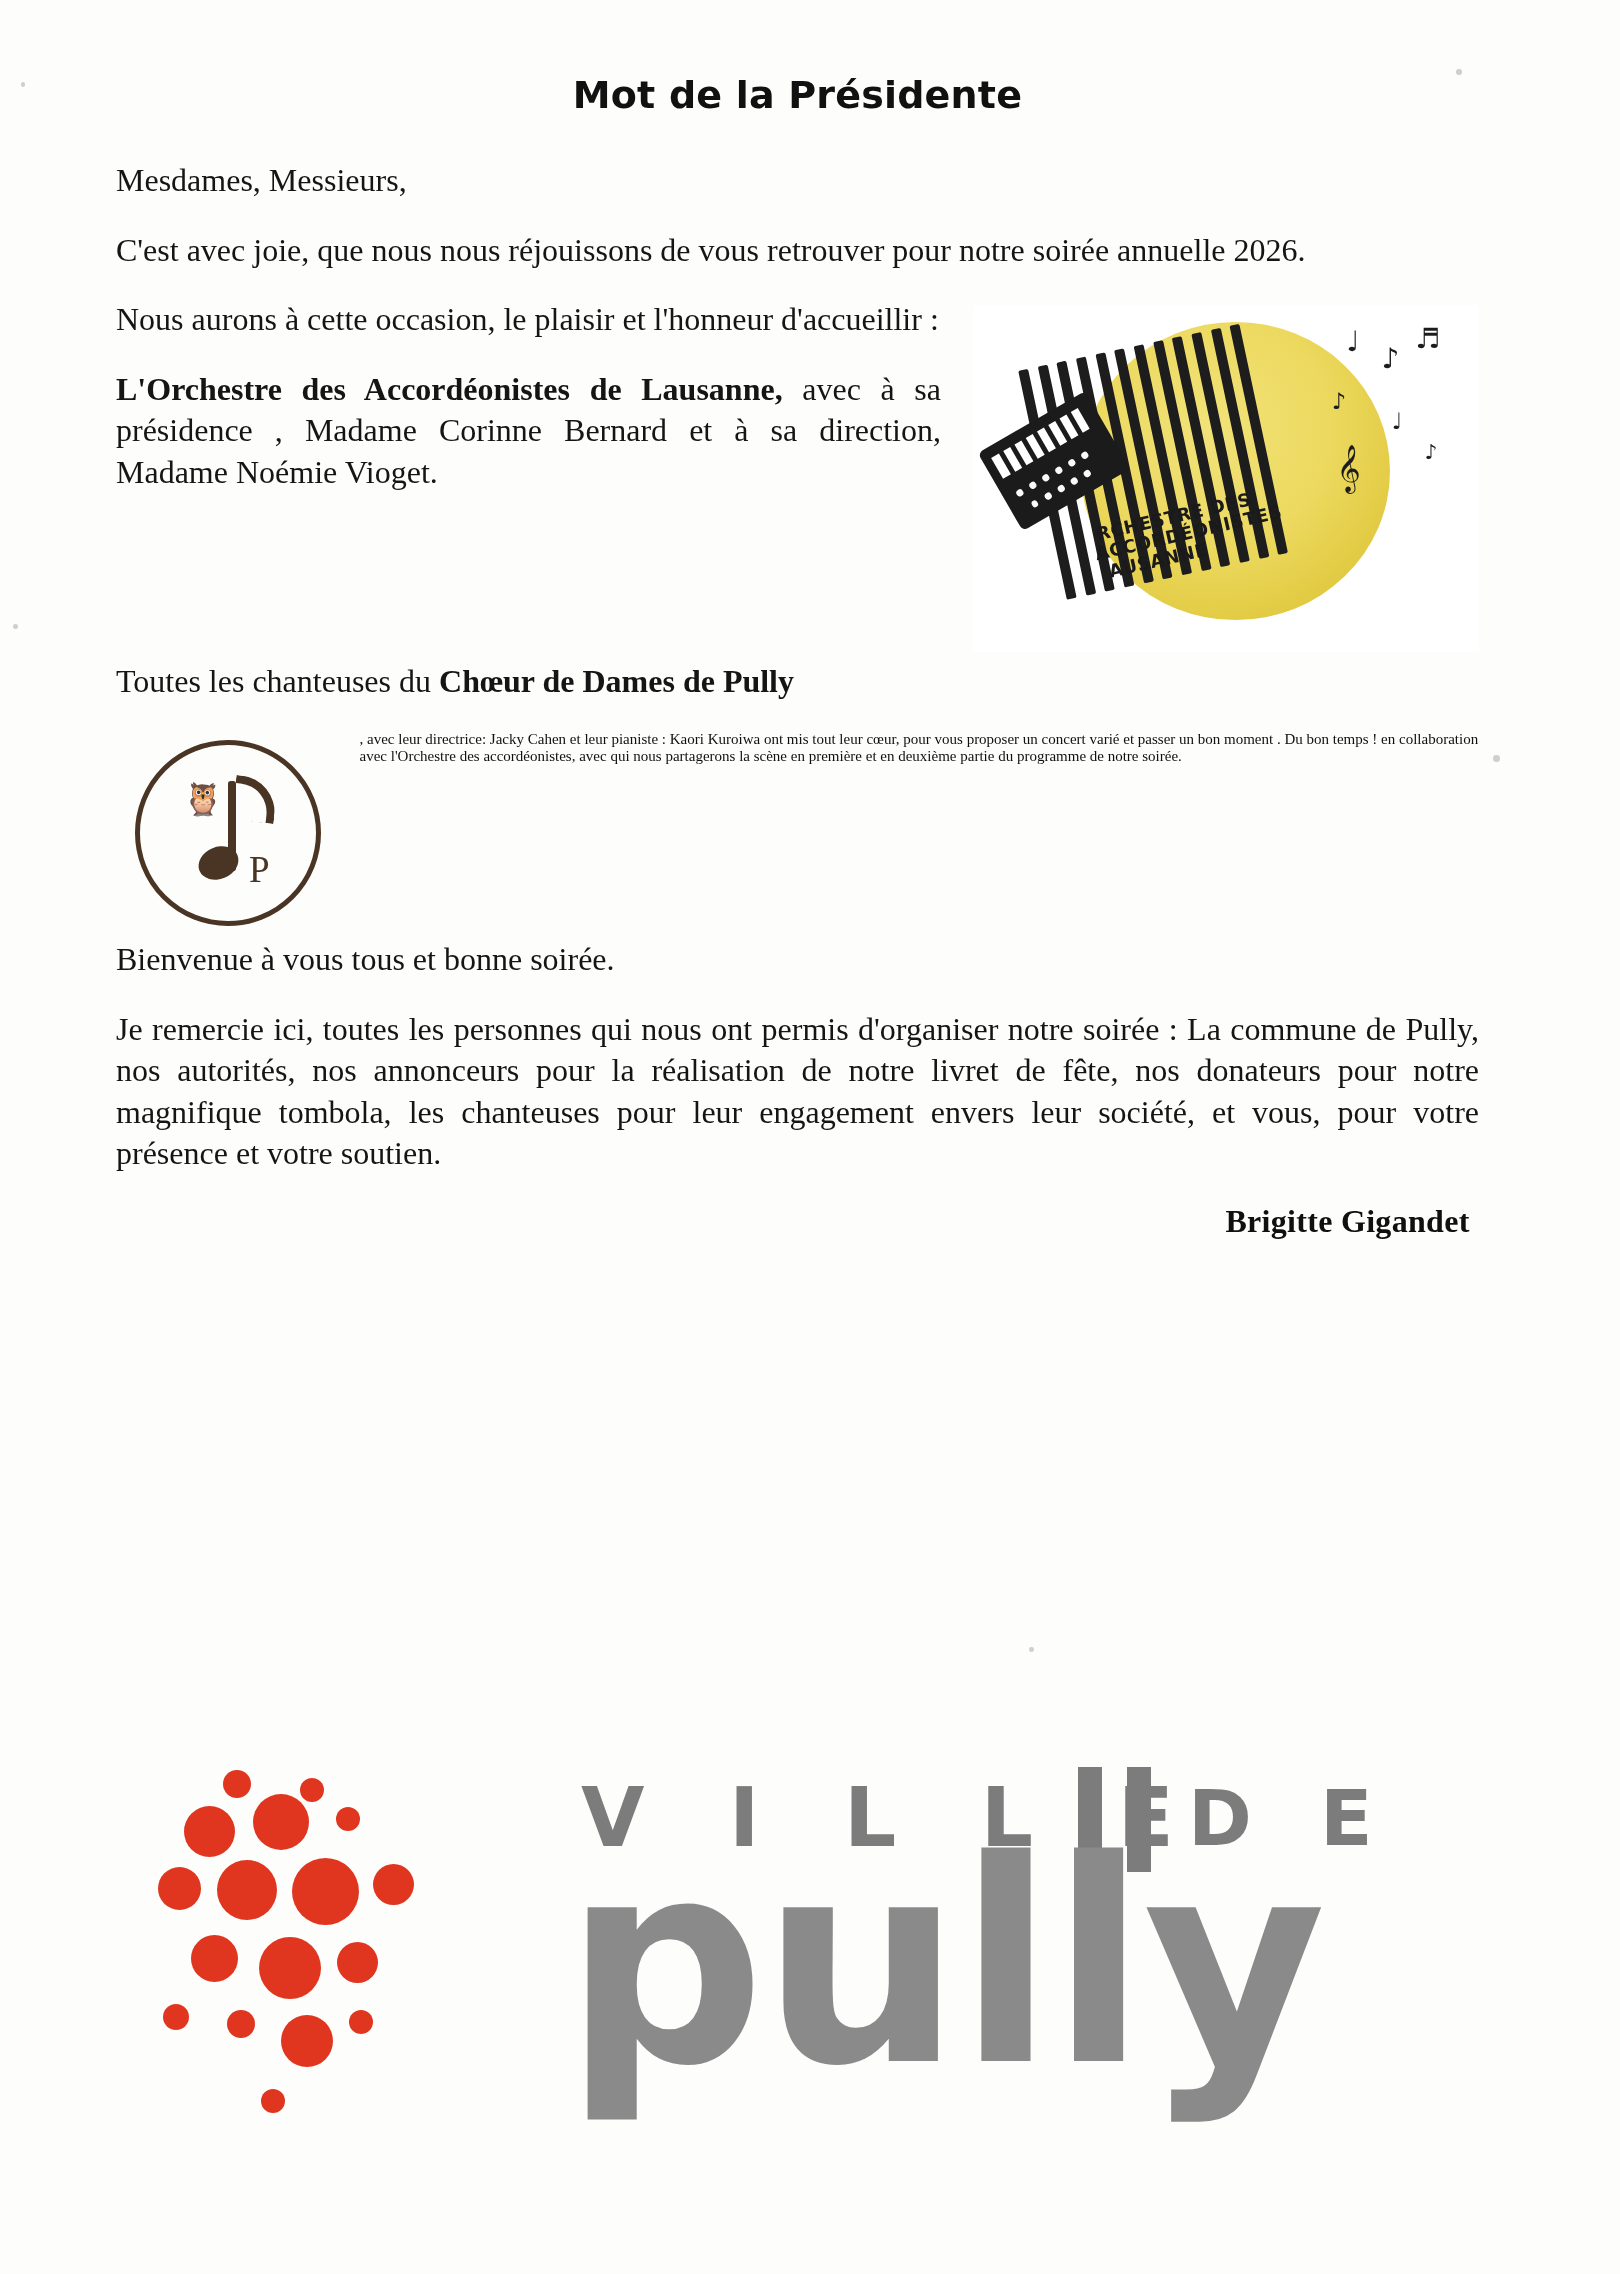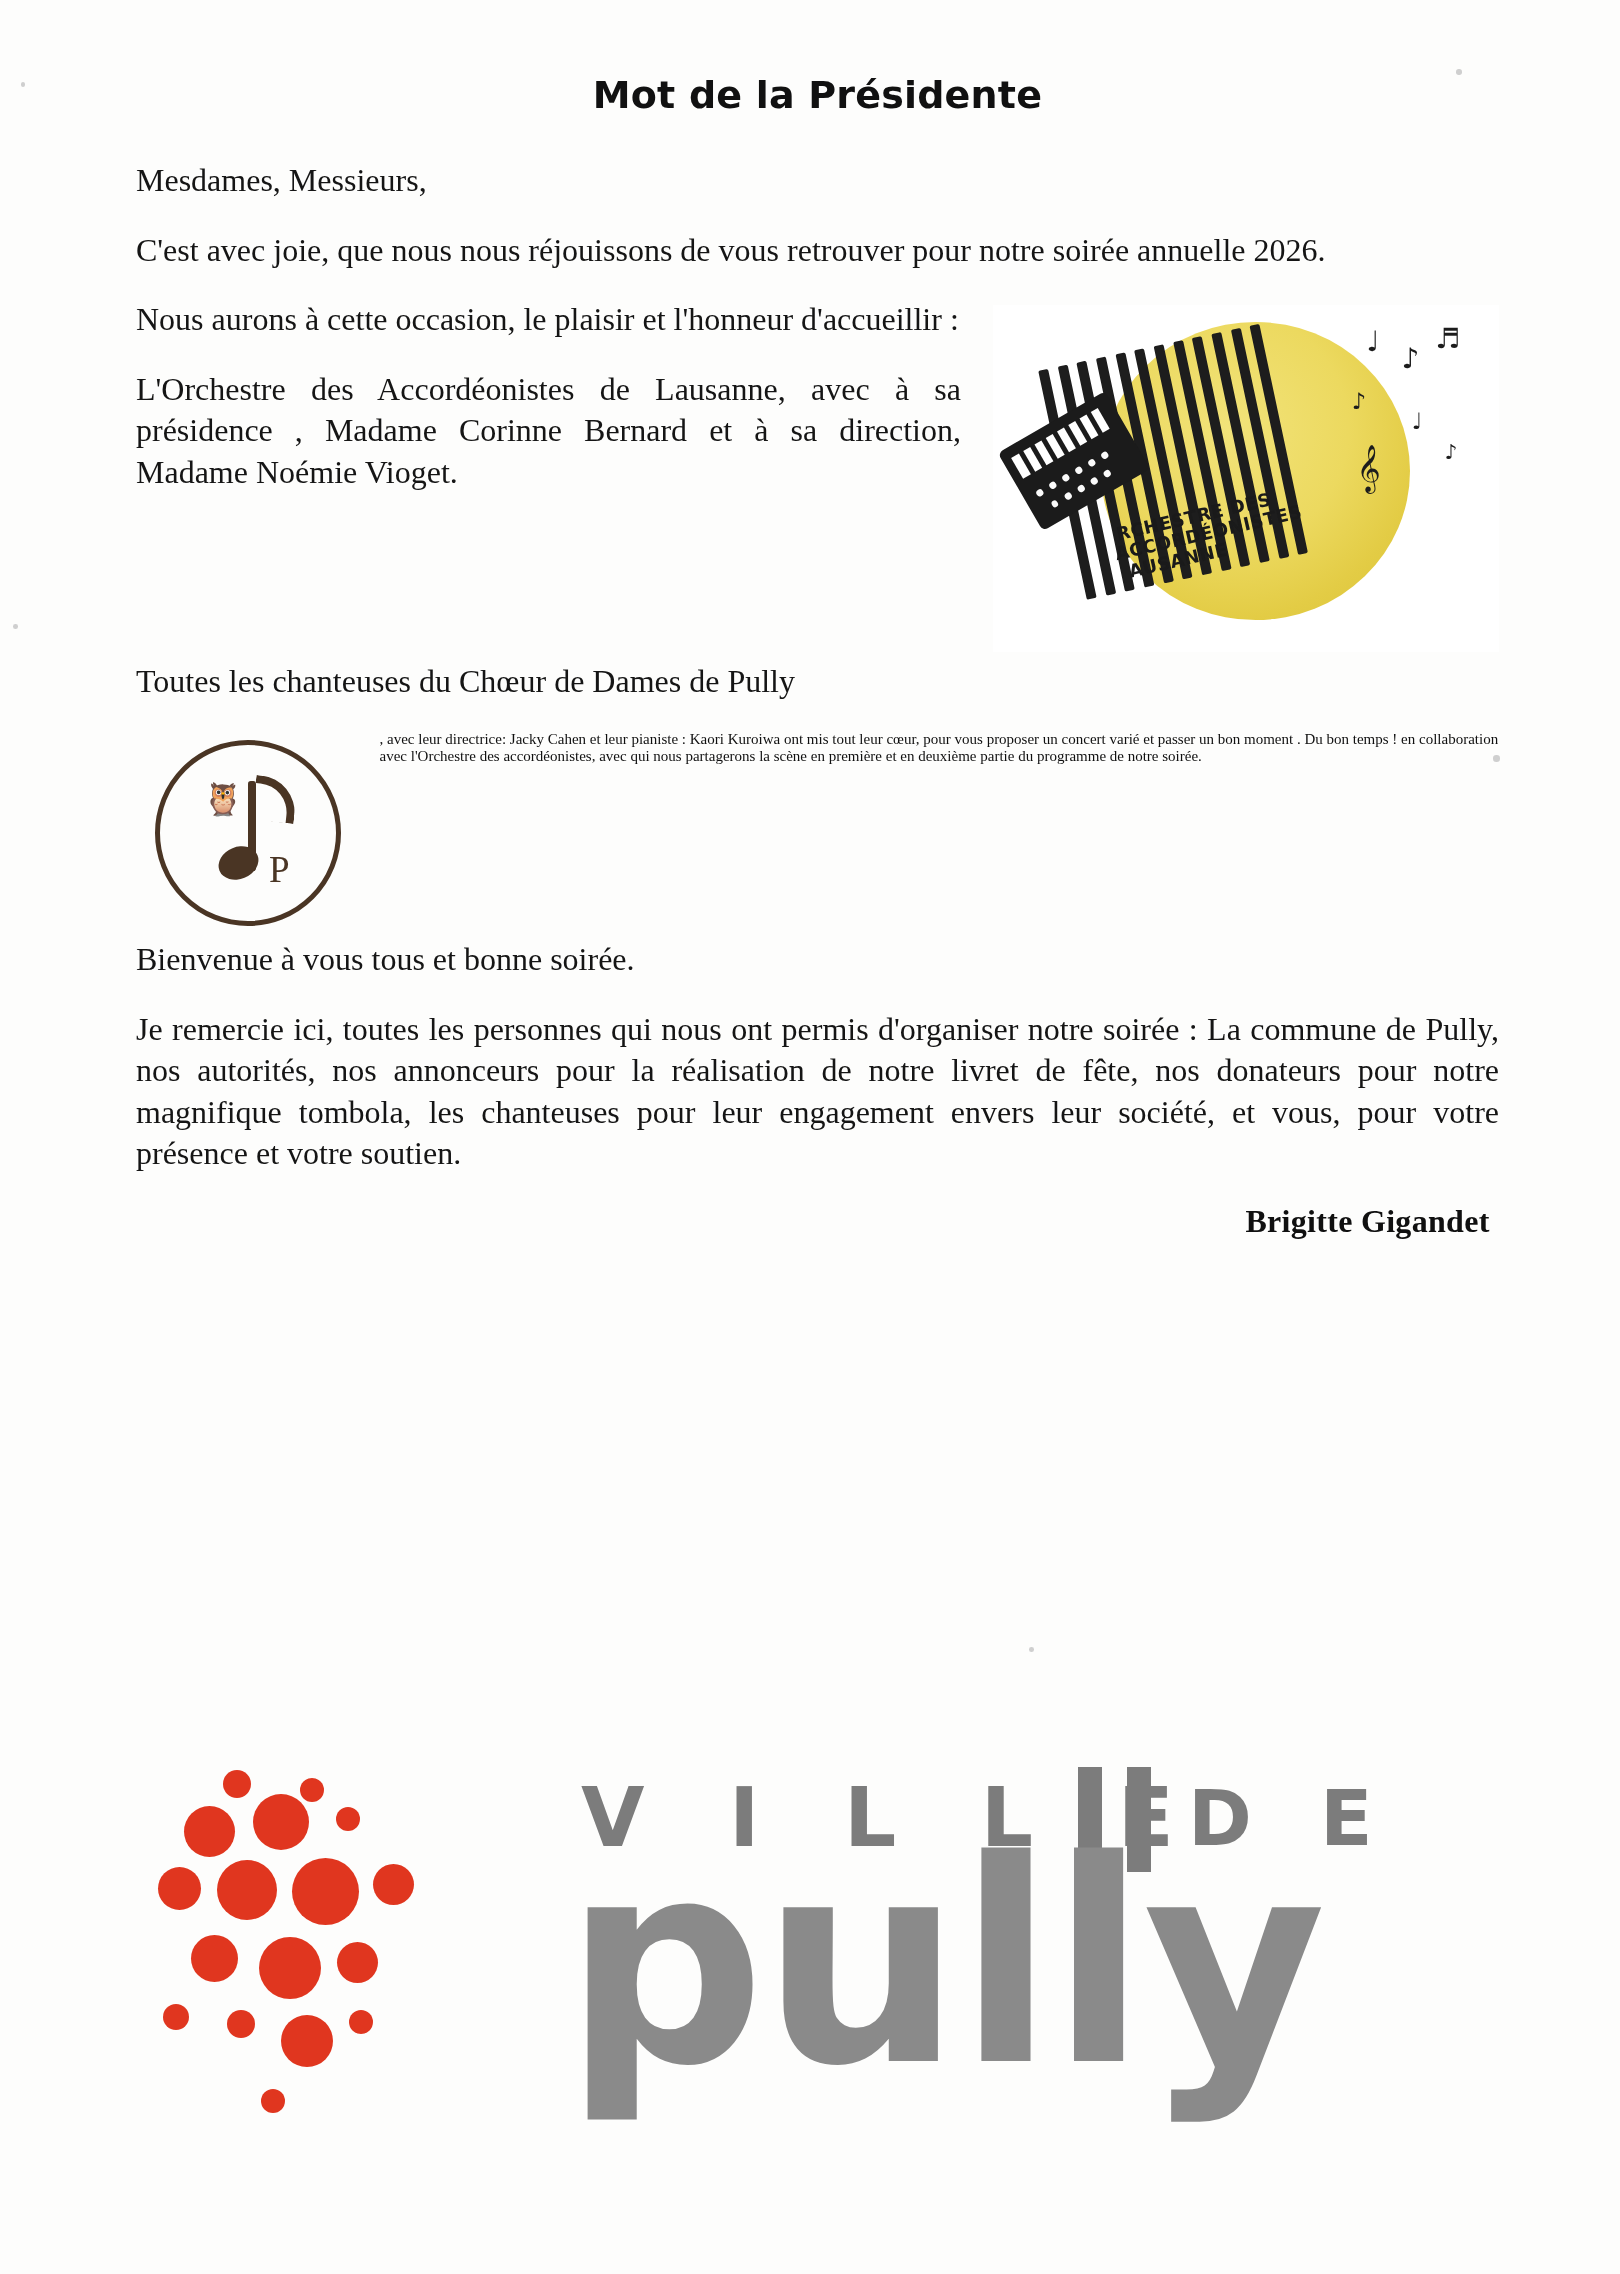--- a/index.html
+++ b/index.html
@@ -17,21 +17,21 @@
   }
   .page {
     position: absolute;
     left: 0; top: 0;
     width: 1621px;
     height: 2275px;
     background: #fdfdfc;
   }
   .content {
     position: absolute;
-    left: 136px;
+    left: 116px;
     top: 73px;
     width: 1363px;
   }
   .doc-title {
     font-family: "DejaVu Sans", sans-serif;
     font-weight: bold;
     font-size: 38px;
     letter-spacing: 0.2px;
     text-align: center;
     margin: 0 0 43px 0;
@@ -39,21 +39,21 @@
   }
   p.para {
     font-size: 32px;
     line-height: 1.30;
     margin: 0 0 28px 0;
     text-align: justify;
     text-justify: inter-word;
     color: #151515;
   }
   p.para.nojust { text-align: left; }
-  .b { font-weight: normal; }
+  .b { font-weight: bold; }
 
   
   .accordion-figure {
     float: right;
     width: 506px;
     height: 347px;
     margin: 5.6px 0 9.4px 32px;
     position: relative;
     background: #ffffff;
     overflow: hidden;

